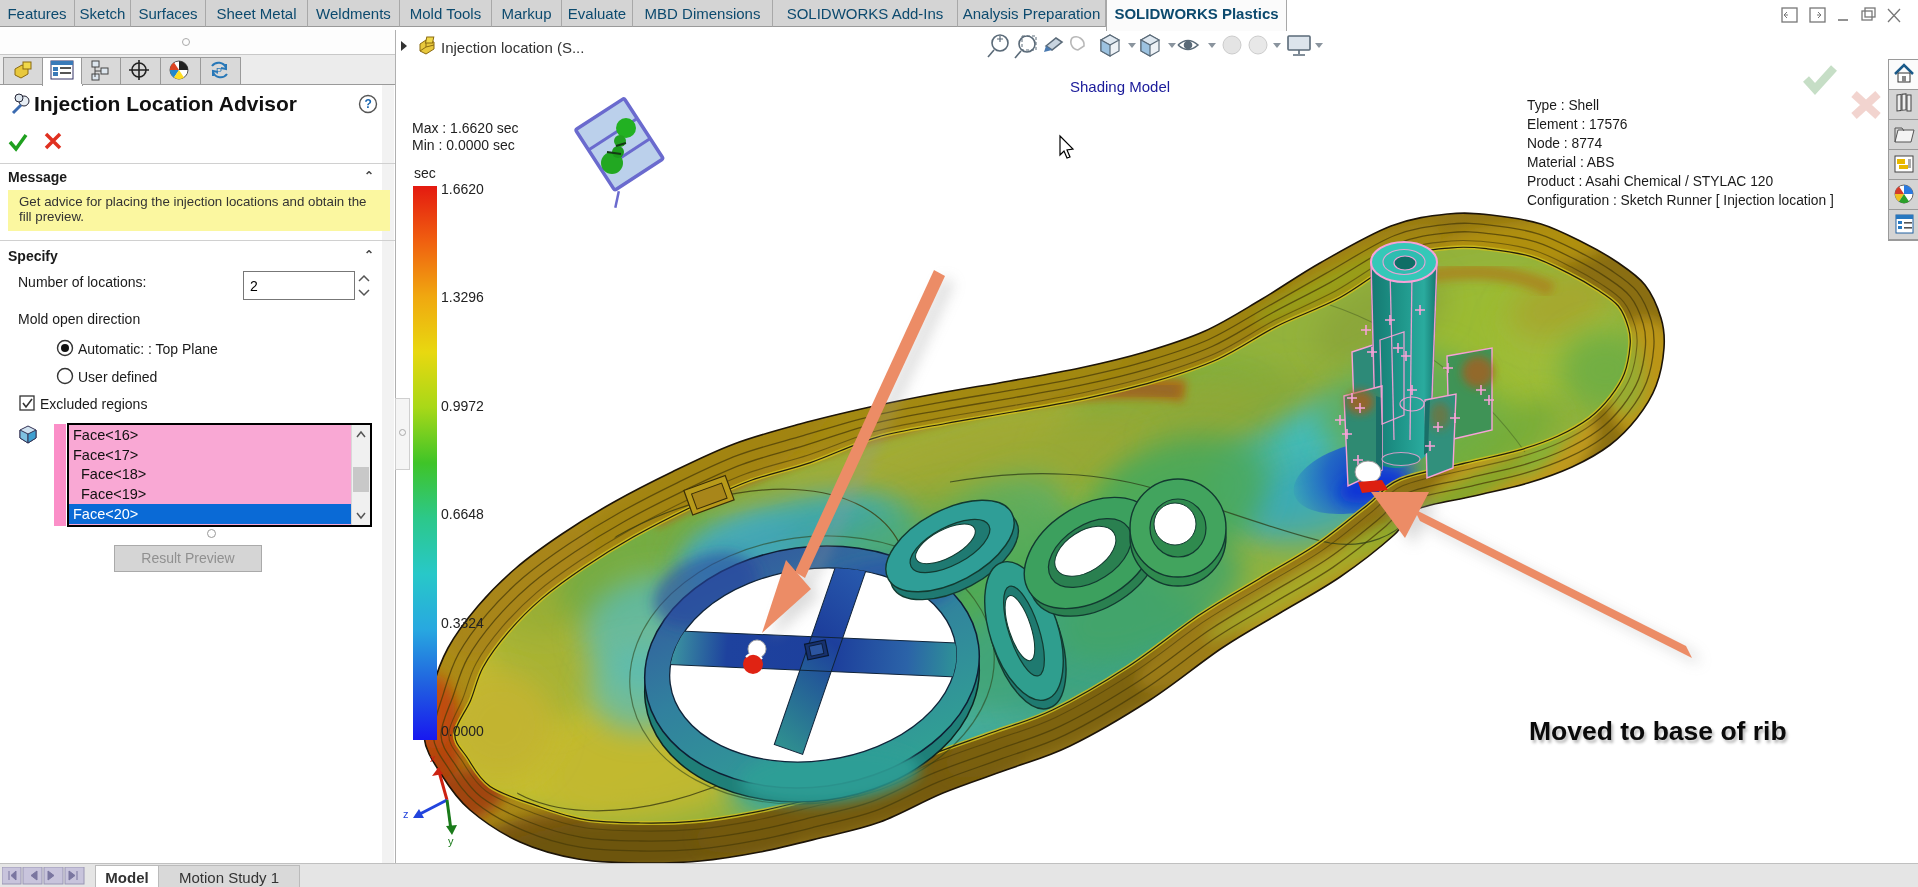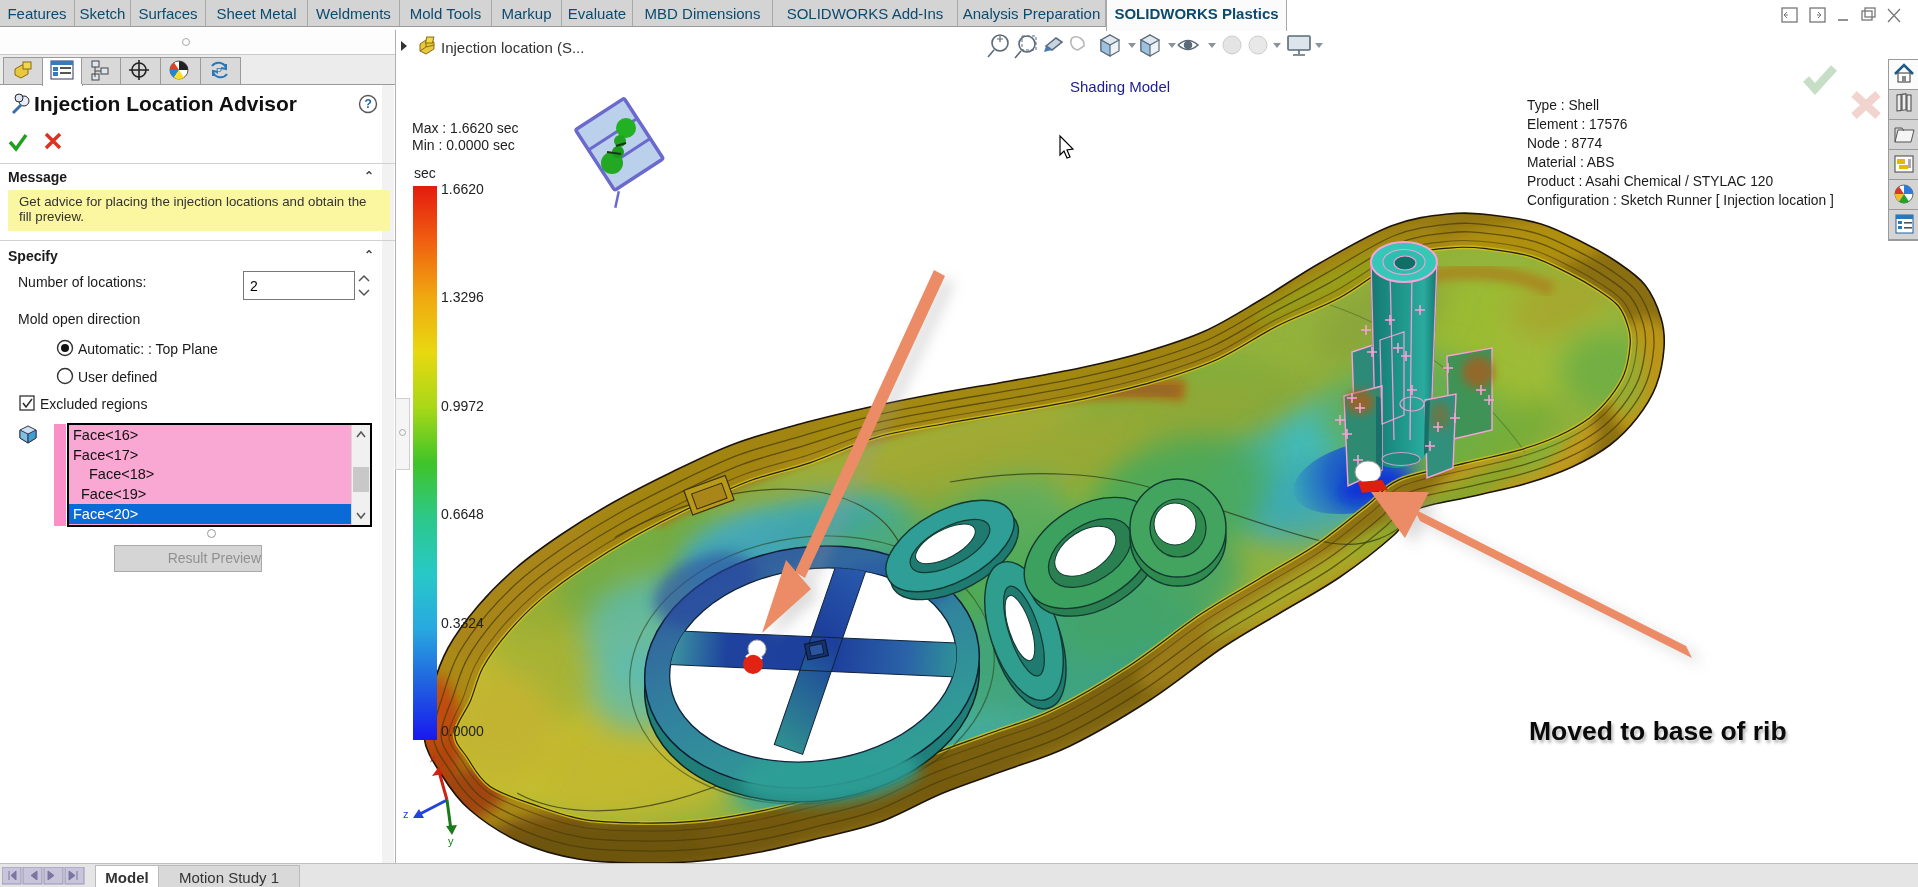--- a/index.html
+++ b/index.html
@@ -137,31 +137,31 @@
     <div class="abs lbl" style="left:40px;top:366px">Excluded regions</div>
     <svg class="abs" style="left:16px;top:392px" width="24" height="24">
       <polygon points="4,8 12,4 20,8 20,16 12,21 4,16" fill="#cfe2f0" stroke="#335"></polygon>
       <polygon points="4,8 12,12 12,21 4,16" fill="#7ec0e0" stroke="#335"></polygon>
       <polygon points="12,12 20,8 20,16 12,21" fill="#3f9fd0" stroke="#335"></polygon>
     </svg>
     <div class="abs" style="left:54px;top:394px;width:12px;height:102px;background:#fb8fc8"></div>
     <div class="abs" style="left:67px;top:393px;width:305px;height:104px;border:2px solid #000000;background:#f9a8d4;box-sizing:border-box">
       <div style="position:absolute;left:0;top:0.0px;width:283px;height:20px;font-size:14.5px;line-height:20px;padding-left:4px;color:#111">Face&lt;16&gt;</div>
       <div style="position:absolute;left:0;top:19.7px;width:283px;height:20px;font-size:14.5px;line-height:20px;padding-left:4px;color:#111">Face&lt;17&gt;</div>
-      <div style="position:absolute;left:0;top:39.4px;width:283px;height:20px;font-size:14.5px;line-height:20px;padding-left:20px;color:#111">Face&lt;18&gt;</div>
+      <div style="position:absolute;left:0;top:39.4px;width:283px;height:20px;font-size:14.5px;line-height:20px;padding-left:12px;color:#111">Face&lt;18&gt;</div>
       <div style="position:absolute;left:0;top:59.099999999999994px;width:283px;height:20px;font-size:14.5px;line-height:20px;padding-left:12px;color:#111">Face&lt;19&gt;</div>
       <div style="position:absolute;left:0;top:78.8px;width:283px;height:20px;font-size:14.5px;line-height:20px;padding-left:4px;background:#0a6ad6;color:#fff">Face&lt;20&gt;</div>
       <div style="position:absolute;right:0;top:0;width:18px;height:100px;background:#f0f0f0;border-left:1px solid #d8d8d8"><svg width="18" height="100">
           <path d="M5,12 l4,-5 4,5" stroke="#555" fill="none" stroke-width="1.5"></path>
           <rect x="1" y="42" width="16" height="25" fill="#c8c8c8"></rect>
           <path d="M5,88 l4,5 4,-5" stroke="#555" fill="none" stroke-width="1.5"></path>
         </svg></div>
     </div>
     <div class="abs" style="left:207px;top:499px;width:7px;height:7px;border:1px solid #999;border-radius:50%"></div>
-    <div class="abs" style="left:114px;top:515px;width:146px;height:25px;background:#d5d5d5;border:1px solid #aaa;font-size:14px;color:#909090;text-align:right;line-height:25px">Result Preview</div>
+    <div class="abs" style="left:114px;top:515px;width:146px;height:25px;background:#d5d5d5;border:1px solid #aaa;font-size:14px;color:#909090;text-align:center;line-height:25px">Result Preview</div>
   </div>
 <div class="abs" style="left:396px;top:30px;width:1522px;height:833px;background:#ffffff"></div>
 <svg style="position:absolute;left:396px;top:30px" width="1522" height="833" viewBox="396 30 1522 833">
 <defs>
 <filter id="bl" x="-40%" y="-40%" width="180%" height="180%">
         <feGaussianBlur stdDeviation="14"></feGaussianBlur>
       </filter>
 <filter id="bl2" x="-40%" y="-40%" width="180%" height="180%">
         <feGaussianBlur stdDeviation="7"></feGaussianBlur>
       </filter>

